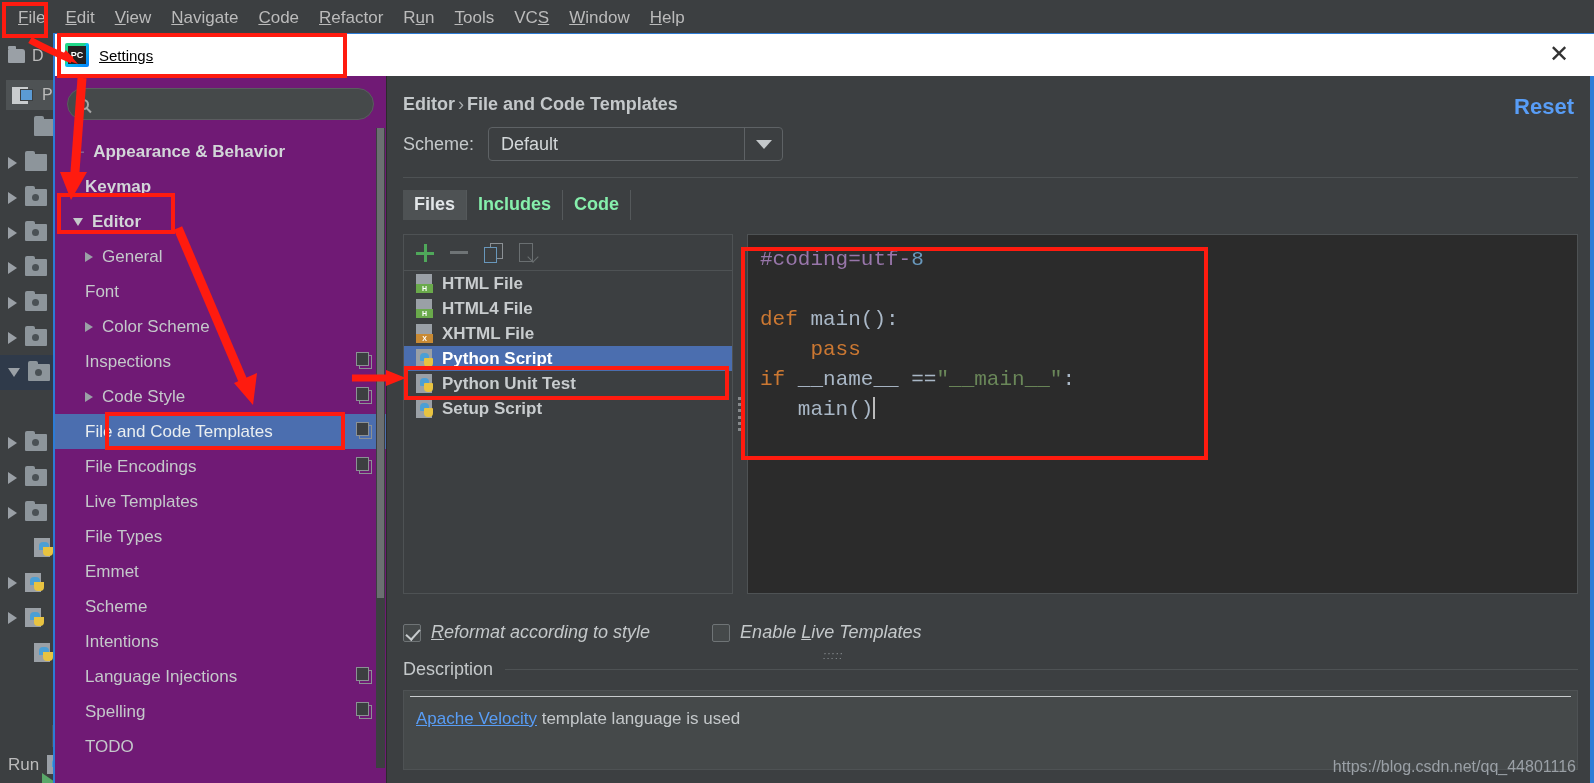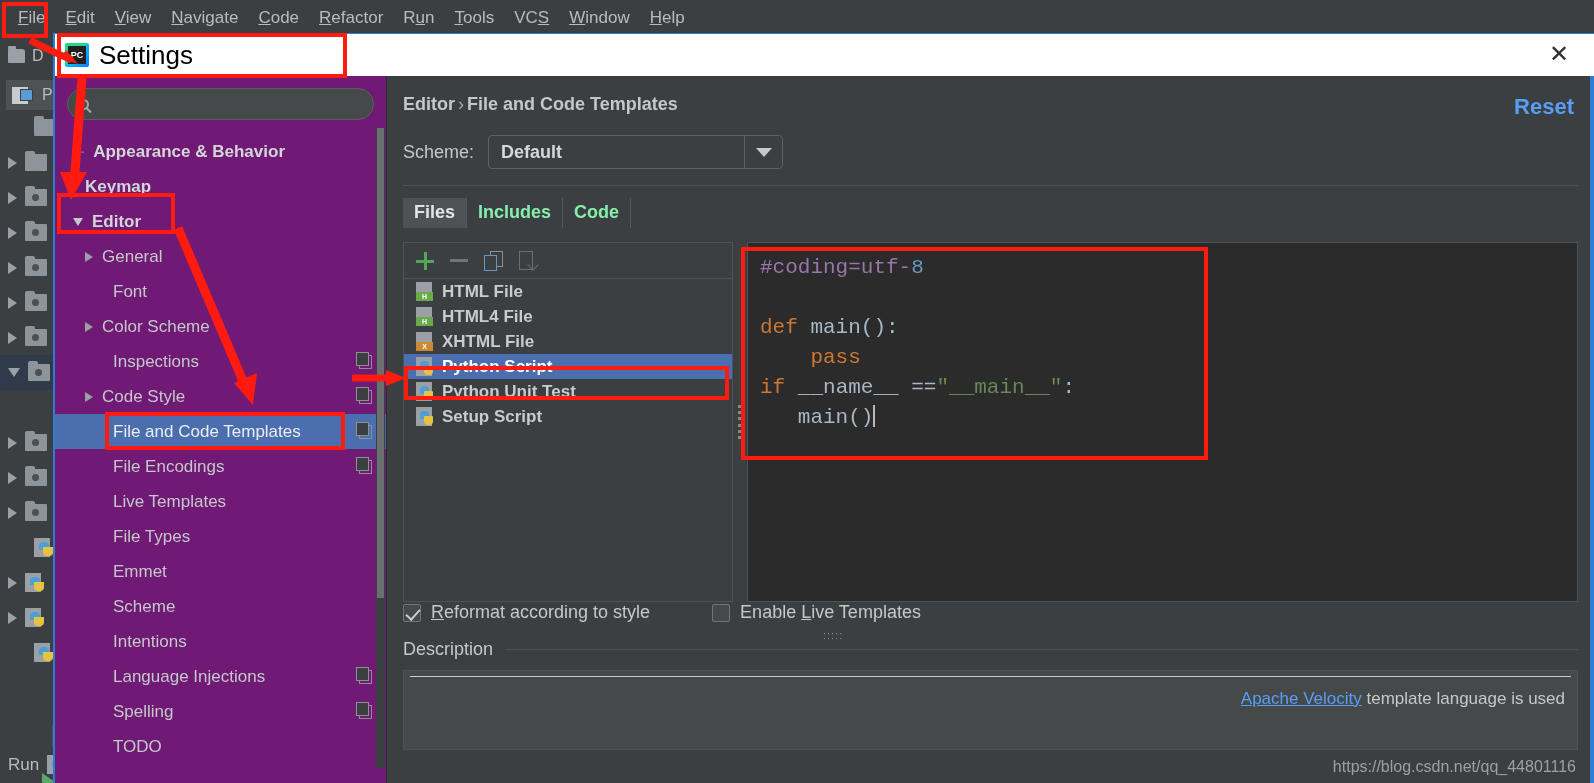--- a/index.html
+++ b/index.html
@@ -111,21 +111,21 @@
     width: 24px; height: 24px; flex: none; position: relative;
     background: linear-gradient(135deg, #21d789 0%, #21d789 45%, #07c3f2 46%, #087cfa 100%);
     border-radius: 2px;
   }
   .pc-icon::after {
     content: "PC"; position: absolute; left: 3px; top: 3px; right: 3px; bottom: 3px;
     background: #231f20; color: #ffffff; font-size: 9px; font-weight: bold;
     display: flex; align-items: center; justify-content: center;
     font-family: "Liberation Sans", sans-serif;
   }
-  .dlg-title-text { margin-left: 10px; color: #000000; font-size: 26px; }
+  .dlg-title-text { margin-left: 10px; color: #000000; font-size: 15px; text-decoration: underline; }
   .dlg-close {
     position: absolute; right: 22px; top: 8px; width: 26px; height: 26px;
     color: #333; font-size: 24px; line-height: 24px; text-align: center;
     font-family: "Liberation Sans", sans-serif;
   }
 
   .dlg-body { position: relative; height: 708px; display: flex; }
 
   
   .left-pane {
@@ -152,21 +152,21 @@
   }
 
   .settings-tree { position: relative; padding-top: 6px; }
   .st-row {
     height: 35px; display: flex; align-items: center; position: relative;
     padding-right: 10px;
   }
   .st-row.selected { background: #4b6eaf; }
   .st-indent1 { padding-left: 18px; }
   .st-indent2 { padding-left: 30px; }
-  .st-indent3 { padding-left: 58px; }
+  .st-indent3 { padding-left: 30px; }
   .st-text { color: #c4c8ca; font-size: 17px; }
   .st-text.bold { font-weight: bold; color: #d2d6d8; }
   .st-text.selected { color: #eaeef0; }
   .st-arrow {
     width: 0; height: 0; flex: none; margin-right: 9px;
     border-left: 8px solid #9aa0a6; border-top: 5.5px solid transparent;
     border-bottom: 5.5px solid transparent;
   }
   .st-arrow.down {
     border-left: 5.5px solid transparent; border-right: 5.5px solid transparent;
@@ -189,27 +189,27 @@
   }
 
   
   .right-pane { flex: 1; background: #3c3f41; position: relative; padding: 0 16px; }
   .breadcrumb { padding-top: 18px; color: #c4c8ca; font-size: 18px; font-weight: bold; }
   .breadcrumb .sep { font-weight: normal; color: #a6aaac; margin: 0 3px; }
   .reset-link {
     position: absolute; right: 20px; top: 18px; color: #589df6;
     font-size: 22px; font-weight: bold;
   }
-  .scheme-row { display: flex; align-items: center; margin-top: 20px; }
+  .scheme-row { display: flex; align-items: center; margin-top: 12px; }
   .scheme-label { color: #c4c8ca; font-size: 18px; margin-right: 14px; }
   .combo {
     width: 295px; height: 34px; border: 1px solid #5e6265; border-radius: 4px;
     background: #3c3f41; display: flex; align-items: center; position: relative;
   }
-  .combo .val { color: #d4d8da; font-size: 18px; font-weight: bold; padding-left: 12px; }
+  .combo .val { color: #d4d8da; font-size: 18px; font-weight: normal; padding-left: 12px; }
   .combo .arrowbox {
     position: absolute; right: 0; top: 0; bottom: 0; width: 38px;
     border-left: 1px solid #5e6265; display: flex; align-items: center; justify-content: center;
   }
   .chev {
     width: 0; height: 0; border-left: 8px solid transparent; border-right: 8px solid transparent;
     border-top: 9px solid #c4c8ca;
   }
   .hr-line { height: 1px; background: #4e5254; margin-top: 16px; }
 
@@ -293,21 +293,21 @@
   .c-comment { color: #9876aa; }
   .c-num { color: #6897bb; }
   .c-kw { color: #cc7832; }
   .c-def { color: #a9b7c6; }
   .c-str { color: #6a8759; }
   .caret {
     display: inline-block; width: 2px; height: 22px; background: #bbbbbb;
     vertical-align: -4px;
   }
 
-  .check-row { display: flex; align-items: center; margin-top: 0; position: relative; }
+  .check-row { display: flex; align-items: center; margin-top: 28px; position: relative; font-style: italic; }
   .chk {
     width: 18px; height: 18px; border: 1px solid #6f7476; background: #45494a;
     position: relative; flex: none; margin-right: 10px; border-radius: 2px;
   }
   .chk.checked::after {
     content: ""; position: absolute; left: 5px; top: 1px; width: 6px; height: 12px;
     border: solid #c8ccce; border-width: 0 2.5px 2.5px 0; transform: rotate(42deg);
   }
   .chk-label { color: #c4c8ca; font-size: 18px; }
   .chk-label u { text-decoration: underline; }
@@ -319,21 +319,21 @@
 
   .desc-wrap { margin-top: 16px; }
   .desc-head { display: flex; align-items: center; gap: 12px; }
   .desc-title { color: #c4c8ca; font-size: 18px; }
   .desc-rule { flex: 1; height: 1px; background: #4e5254; }
   .desc-box {
     margin-top: 10px; height: 80px; background: #45494a; border: 1px solid #4e5254;
     padding: 10px 12px 0 12px; position: relative;
   }
   .desc-box .topline { position: absolute; left: 6px; right: 6px; top: 5px; height: 1px; background: #c8ccce; }
-  .desc-text { color: #c4c8ca; font-size: 17px; margin-top: 8px; text-align: right; }
+  .desc-text { color: #c4c8ca; font-size: 17px; margin-top: 8px; }
   .desc-text a { color: #589df6; text-decoration: underline; }
   .watermark {
     position: absolute; right: 18px; bottom: 8px; color: #9aa0a6; font-size: 16px;
   }
   .right-edge-scroll {
     position: absolute; right: 0; top: 0; width: 4px; height: 708px; background: #2d7cd6;
   }
 
   
   .anno { position: absolute; border: 4px solid #ff1b0f; pointer-events: none; }

